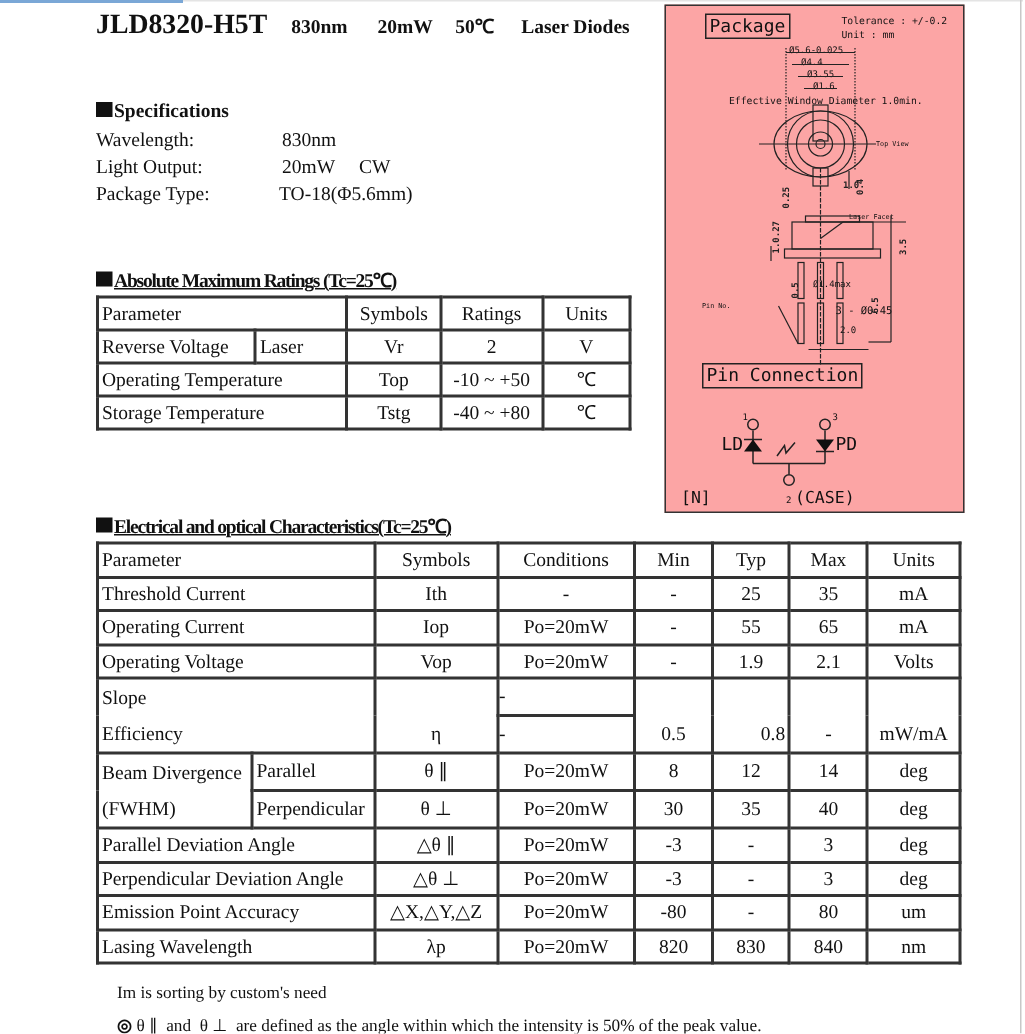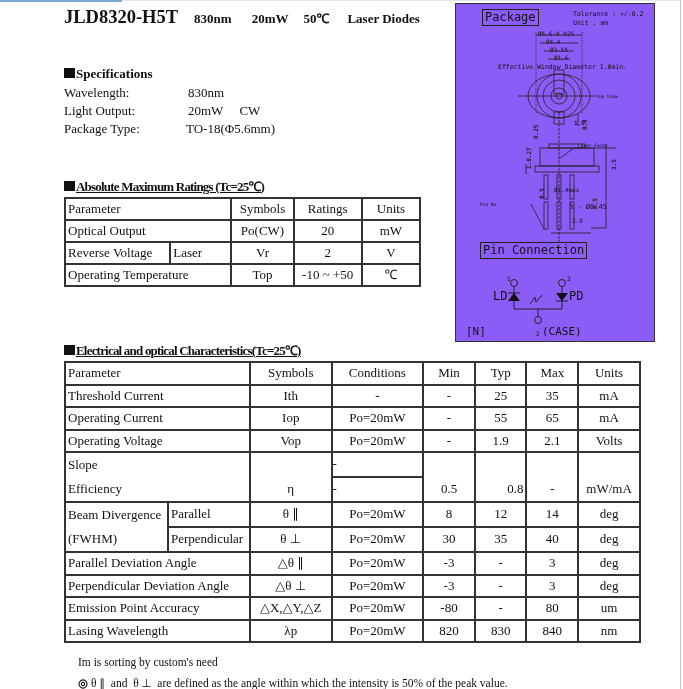--- a/index.html
+++ b/index.html
@@ -17,21 +17,21 @@
   .spec-row { position:absolute; left:64px; font-size:13px; white-space:nowrap; }
   .spec-row .k { display:inline-block; width:124px; }
   table { position:absolute; border-collapse:collapse; font-size:13px;border-radius:22px; }
   td { border:2px solid #333; padding:0 2px; height:20px; line-height:20px; white-space:nowrap; }
   td.c { text-align:center; }
   td.l { text-align:left; }
   #abs { left:64px; top:197px; width:357px; }
   #abs td { height:20px; }
   #elec { left:64px; top:361px; width:577px; }
   #elec td { height:20.5px; line-height:20.5px; }
-  .pkg { position:absolute; left:455px; top:3px; width:198px; height:337px; border:1px solid #333; background:#8b5cf6;
+  .pkg { position:absolute; left:443px; top:3px; width:198px; height:337px; border:1px solid #333; background:#fca5a5;
          font-family:"DejaVu Sans Mono", monospace; }
   .pkg .lbl { position:absolute; border:1px solid #222; font-size:12px; padding:0 2px; line-height:15px; }
   .pkg .small { position:absolute; font-size:6px; font-weight:normal; white-space:nowrap; }
   .pkg .med { position:absolute; font-size:11px; white-space:nowrap; }
   .foot { position:absolute; left:64px; font-size:11.5px; white-space:nowrap;margin-left:14px; }
 </style>
 </head>
 <body>
 
 <div class="topbar"></div>
@@ -71,36 +71,36 @@
       <col style="width:58px">
     </colgroup>
   <tbody>
       <tr>
     <td class="l" colspan="2">Parameter</td>
     <td class="c">Symbols</td>
     <td class="c">Ratings</td>
     <td class="c">Units</td>
   </tr>
   <tr>
-    <td class="l" colspan="2">Optical Output</td>
-    <td class="c">Po(CW)</td>
-    <td class="c">20</td>
-    <td class="c">mW</td>
-  </tr>
-  <tr>
     <td class="l">Reverse Voltage</td>
     <td class="l">Laser</td>
     <td class="c">Vr</td>
     <td class="c">2</td>
     <td class="c">V</td>
   </tr>
   <tr>
     <td class="l" colspan="2">Operating Temperature</td>
     <td class="c">Top</td>
     <td class="c">-10 ~ +50</td>
+    <td class="c">℃</td>
+  </tr>
+  <tr>
+    <td class="l" colspan="2">Storage Temperature</td>
+    <td class="c">Tstg</td>
+    <td class="c">-40 ~ +80</td>
     <td class="c">℃</td>
   </tr>
 </tbody>
   </table>
 
 <div class="pkg">
   <div class="lbl" style="left:26px; top:5px;">Package</div>
   <div class="small" style="left:117px; top:6px; font-size:6.5px;">Tolerance : +/-0.2</div>
   <div class="small" style="left:117px; top:15px; font-size:6.5px;">Unit : mm</div>
   <div class="small" style="left:82px; top:26px;">Ø5.6-0.025</div>

